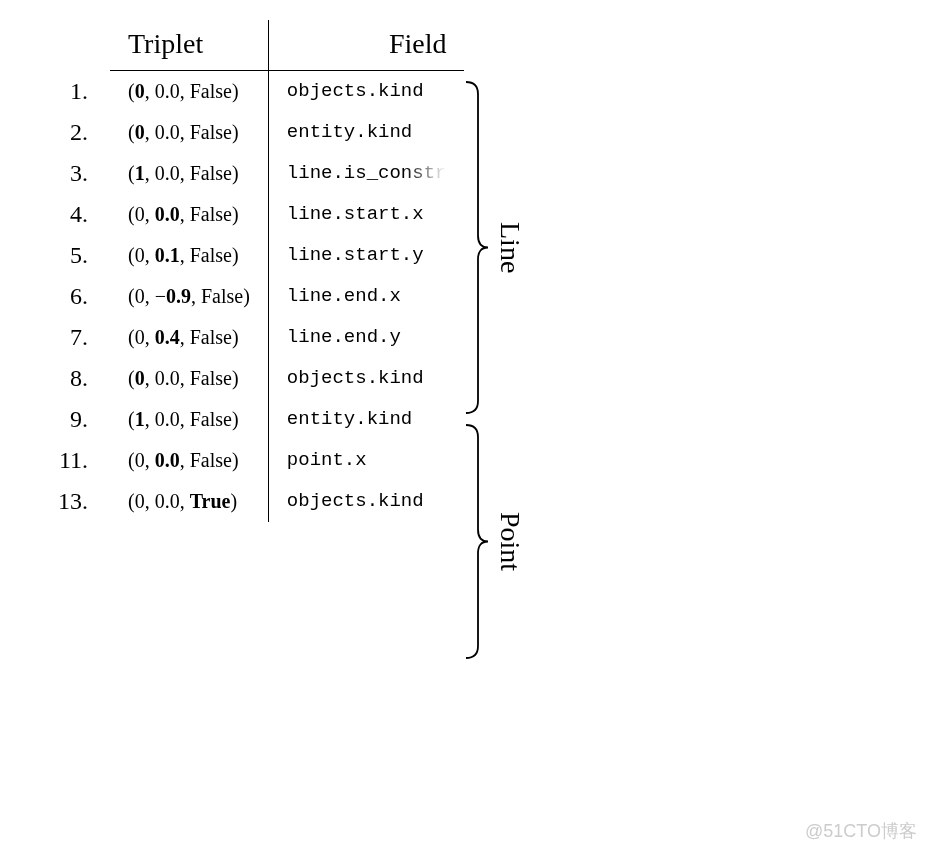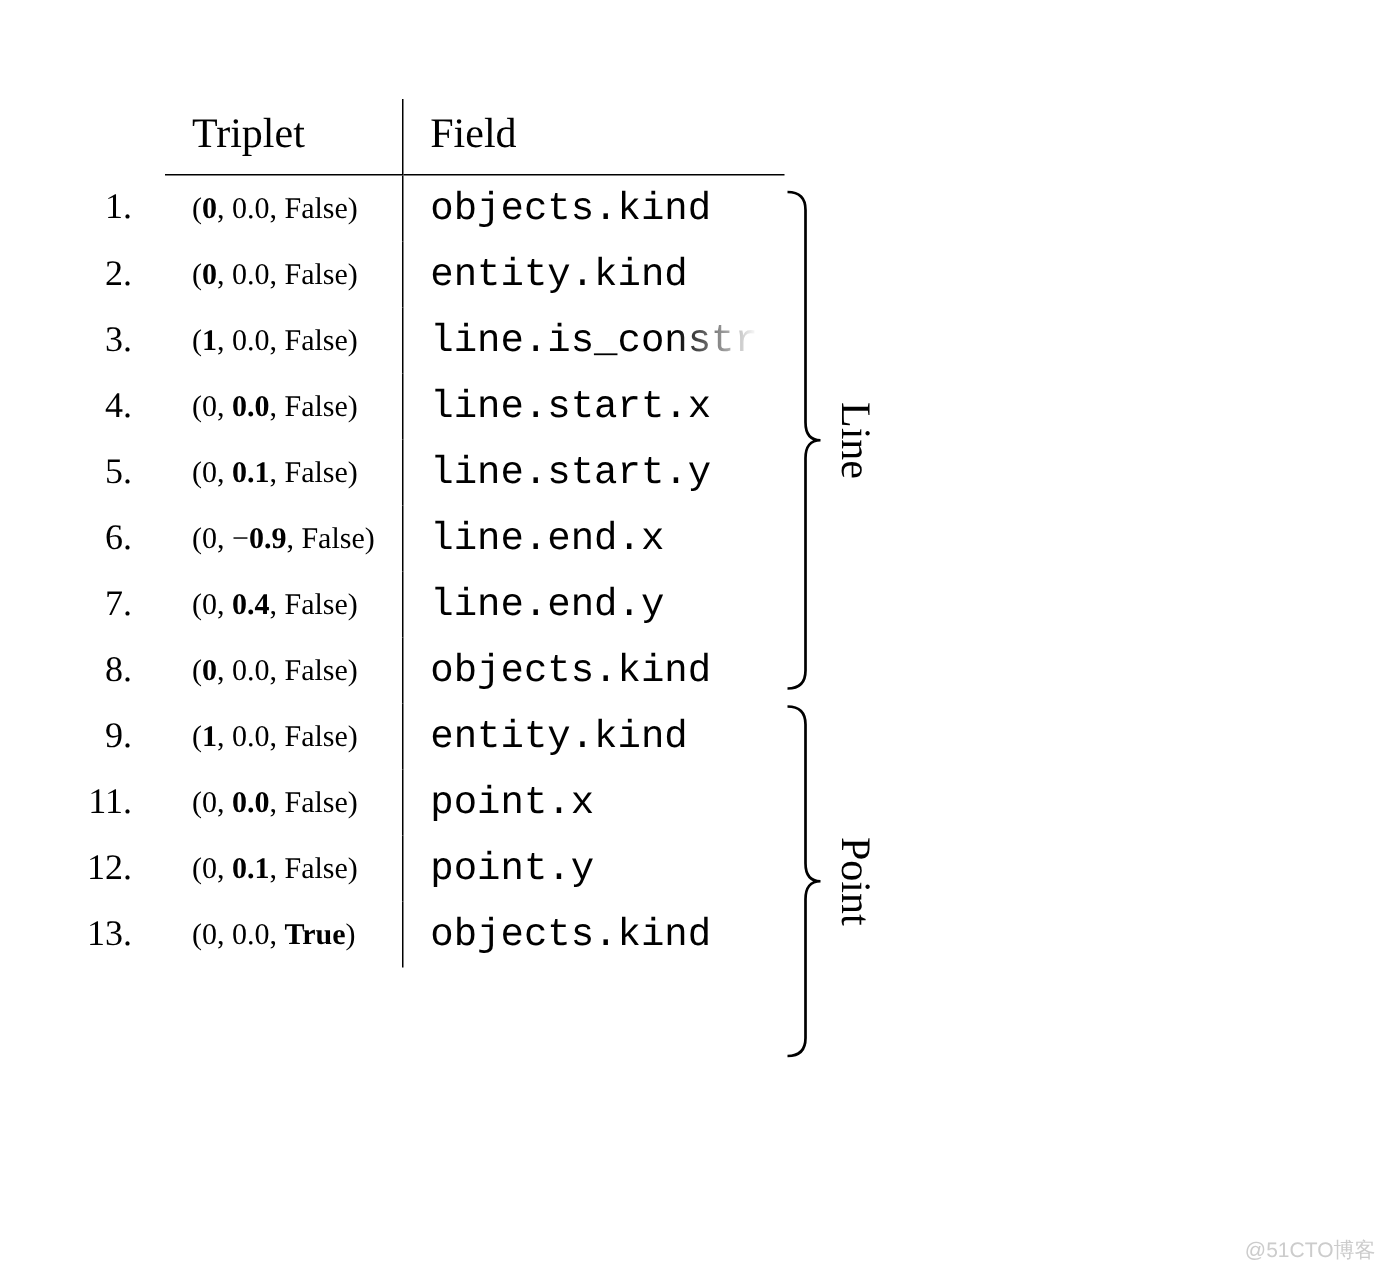--- a/index.html
+++ b/index.html
@@ -8,21 +8,20 @@
     font-family: Georgia, 'Times New Roman', serif;
     font-size: 24px;
     color: #000;
     background: #fff;
     width: 929px;
     box-sizing: border-box;
   }
   .container {
     display: flex;
     align-items: flex-start;
-    margin-top: 46px;
   }
   table {
     border-collapse: collapse;
   }
   th {
     font-weight: normal;
     text-align: left;
     padding: 8px 18px 10px 18px;
     font-size: 28px;
   }
@@ -37,35 +36,35 @@
     font-size: 24px;
     padding-right: 22px;
     border-right: none;
     width: 40px;
   }
   td.triplet {
     white-space: nowrap;
   }
   td.field {
     font-family: 'Courier New', Courier, monospace;
-    font-size: 26px;
+    font-size: 19px;
     white-space: nowrap;
     overflow: hidden;
     max-width: 310px;
   }
   .bold { font-weight: bold; }
   .fade {
     background: linear-gradient(90deg, #000 40%, #fff 100%);
     -webkit-background-clip: text;
     background-clip: text;
     color: transparent;
   }
   .vdiv { border-left: 1.5px solid #000; }
   tr.header th.trip-head { border-bottom: 1.5px solid #000; }
-  tr.header th.field-head { border-bottom: 1.5px solid #000; border-left: 1.5px solid #000;}
+  tr.header th.field-head { border-bottom: 1.5px solid #000; border-left: 1.5px solid #000; text-align: right;}
   
   .braces {
     display:flex;
     flex-direction:column;
     margin-left:-2px;
     padding-top:56px; 
   }
   .brace-group {
     display:flex;
     align-items:center;
@@ -73,21 +72,21 @@
   .brace-svg { display:block; }
   .brace-label {
     writing-mode: vertical-rl;
     font-size:28px;
     padding-left:4px;
   }
   .watermark {
     position: fixed;
     right: 12px;
     bottom: 8px;
-    font-size: 14px;
+    font-size: 18px;
     color: #ccc;
     font-family: Arial, sans-serif;
   }
 </style>
 </head>
 <body>
 
 <div class="container">
 
 <table>
@@ -143,25 +142,20 @@
           <td class="num">9.</td>
           <td class="triplet">(<span class="bold">1</span>, 0.0, False)</td>
           <td class="field vdiv">entity.kind</td>
         </tr>
         <tr>
           <td class="num">11.</td>
           <td class="triplet">(0, <span class="bold">0.0</span>, False)</td>
           <td class="field vdiv">point.x</td>
         </tr>
         <tr>
-          <td class="num">12.</td>
-          <td class="triplet">(0, <span class="bold">0.1</span>, False)</td>
-          <td class="field vdiv">point.y</td>
-        </tr>
-        <tr>
           <td class="num">13.</td>
           <td class="triplet">(0, 0.0, <span class="bold">True</span>)</td>
           <td class="field vdiv">objects.kind</td>
         </tr>
       </tbody>
 </table>
 
 <div class="braces" id="braces">
       <div class="brace-group">
         <svg class="brace-svg" width="28" height="343">

